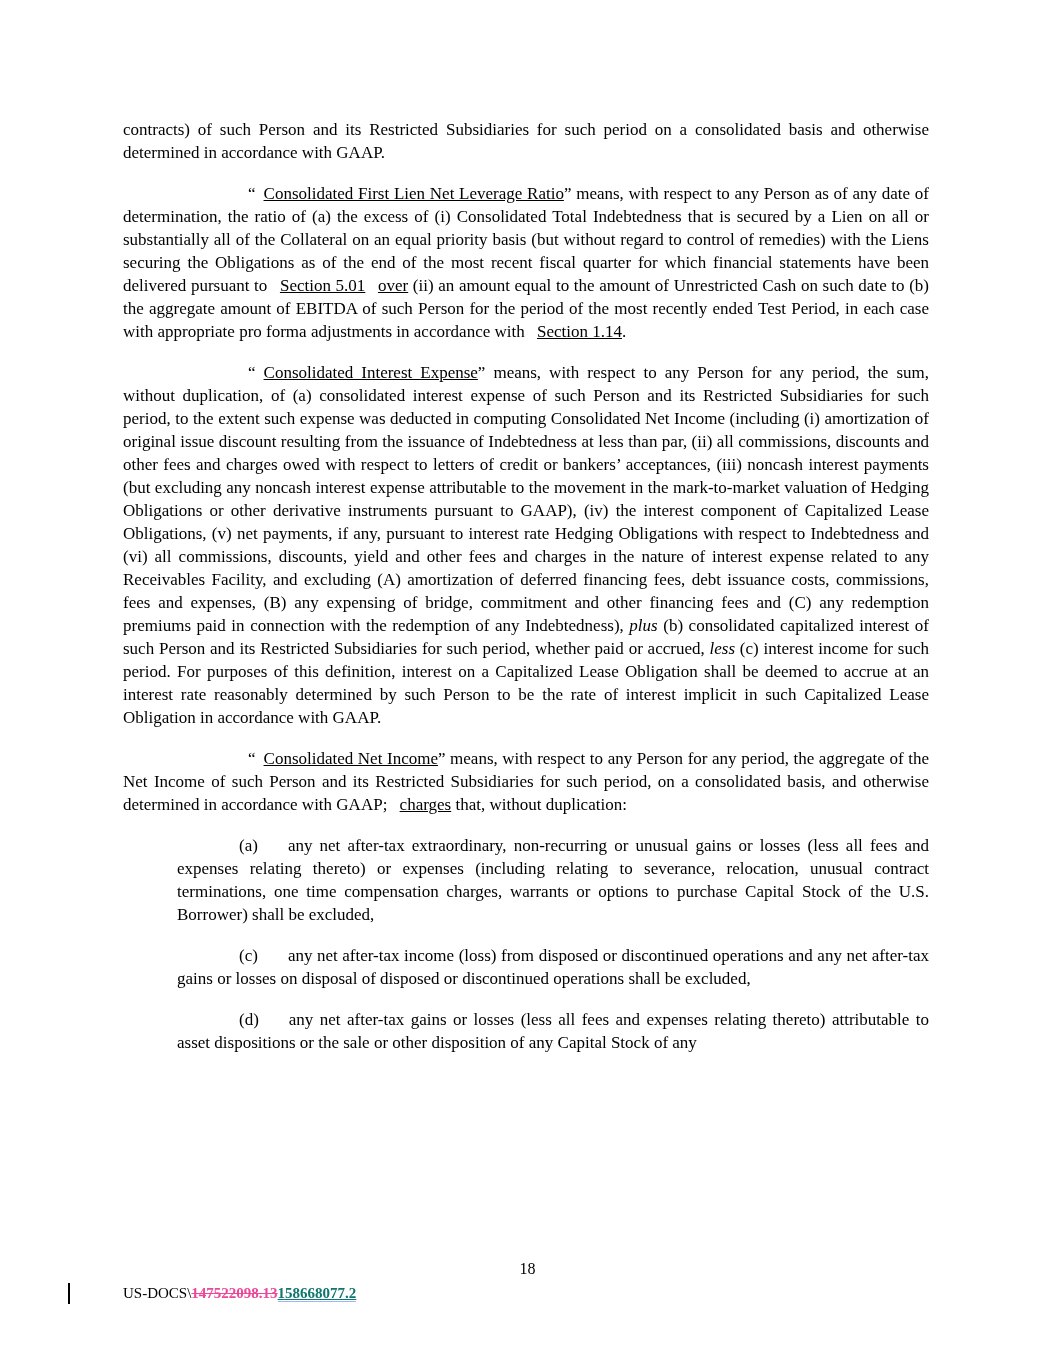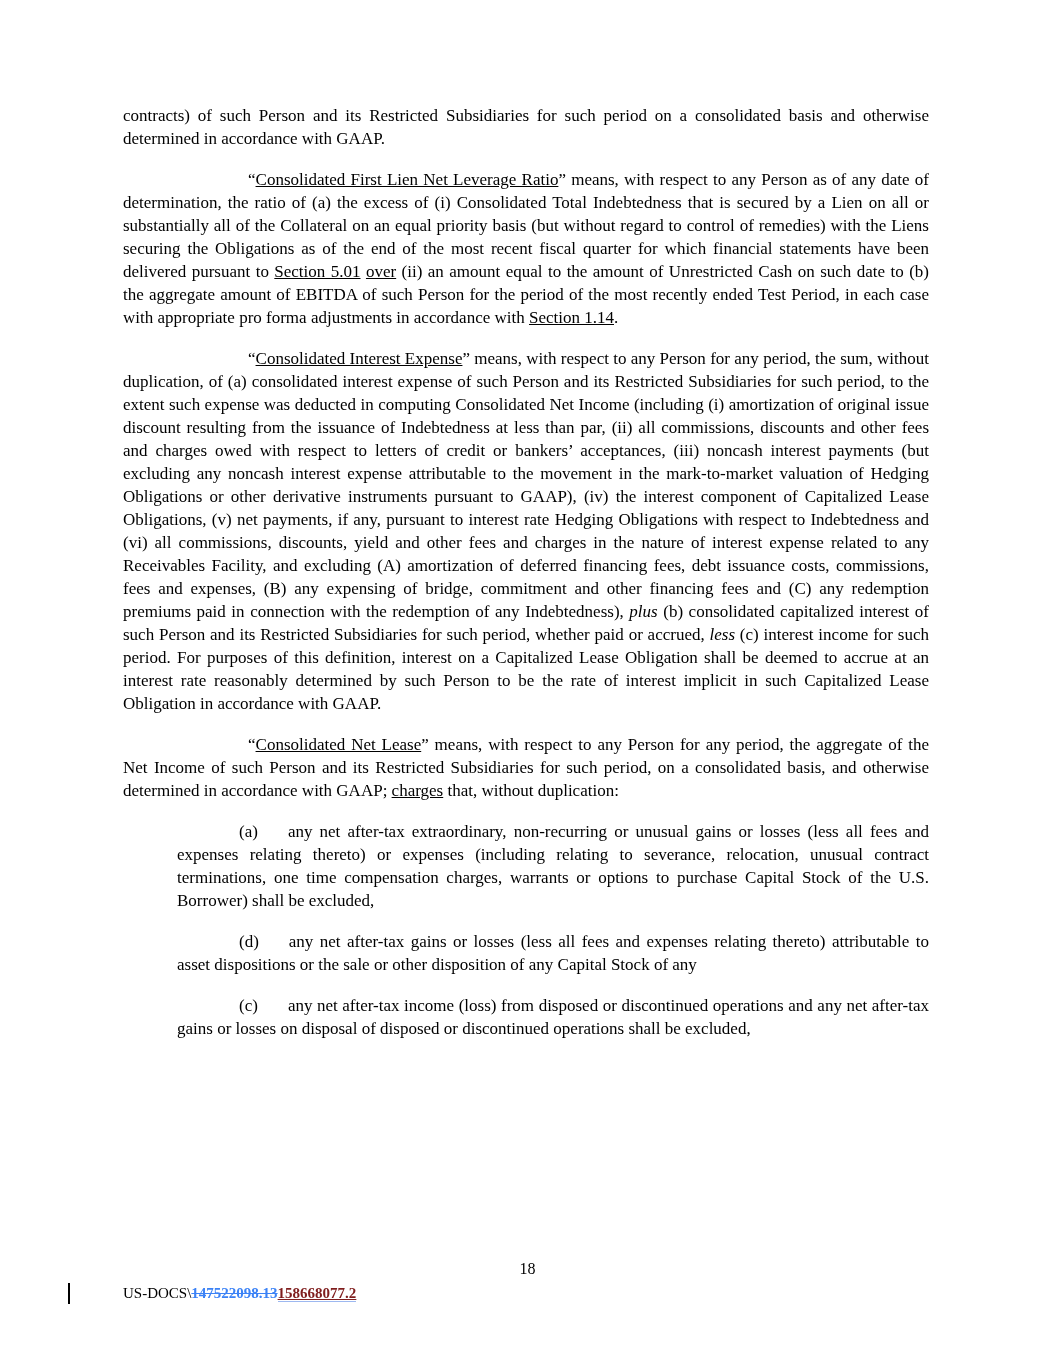--- a/index.html
+++ b/index.html
@@ -8,60 +8,60 @@
     position: relative;
     width: 1055px;
     height: 1365px;
     background: #ffffff;
     font-family: "Liberation Serif", "DejaVu Serif", serif;
     color: #000000;
     overflow: hidden;
   }
   .content {
     position: absolute;
-    top: 104px;
+    top: 118px;
     left: 123px;
     width: 806px;
   }
   p.para {
     margin: 0 0 18px 0;
     font-size: 17px;
     line-height: 23px;
     text-align: justify;
     text-justify: inter-word;
   }
   p.cont { text-indent: 0; }
   p.body { text-indent: 125px; }
   p.list { margin-left: 54px; text-indent: 62px; }
-  .u { text-decoration: underline; }
+  .u { text-decoration: underline; margin-left: 8px; }
   .i { font-style: italic; }
   .tab { display: inline-block; width: 30px; }
   .page-number {
     position: absolute;
     top: 1260px;
     left: 0;
     width: 100%;
     text-align: center;
     font-size: 16px;
     font-family: "Liberation Serif", "DejaVu Serif", serif;
   }
   .footer-id {
     position: absolute;
     top: 1285px;
     left: 123px;
     font-size: 15px;
     font-family: "Liberation Serif", "DejaVu Serif", serif;
   }
   .deleted {
-    color: #3b82f6;
+    color: #ec4899;
     font-weight: bold;
     text-decoration: line-through;
   }
   .inserted {
-    color: #7f1d1d;
+    color: #0f766e;
     font-weight: bold;
     text-decoration: underline;
     border-bottom: 1px solid #9db8f0;
   }
   .change-bar {
     position: absolute;
     top: 1283px;
     left: 68px;
     width: 2px;
     height: 21px;
@@ -70,24 +70,24 @@
 </style>
 </head>
 <body>
 
 <div class="page">
 
   <div class="content" id="doc-body">
       <p class="para cont"><span>contracts) of such Person and its Restricted Subsidiaries for such period on a consolidated basis and otherwise determined in accordance with GAAP.</span></p>
       <p class="para body"><span>“</span><span class="u">Consolidated First Lien Net Leverage Ratio</span><span>” means, with respect to any Person as of any date of determination, the ratio of (a) the excess of (i) Consolidated Total Indebtedness that is secured by a Lien on all or substantially all of the Collateral on an equal priority basis (but without regard to control of remedies) with the Liens securing the Obligations as of the end of the most recent fiscal quarter for which financial statements have been delivered pursuant to </span><span class="u">Section 5.01</span><span> </span><span class="u">over</span><span> (ii) an amount equal to the amount of Unrestricted Cash on such date to (b) the aggregate amount of EBITDA of such Person for the period of the most recently ended Test Period, in each case with appropriate pro forma adjustments in accordance with </span><span class="u">Section 1.14</span><span>.</span></p>
       <p class="para body"><span>“</span><span class="u">Consolidated Interest Expense</span><span>” means, with respect to any Person for any period, the sum, without duplication, of (a) consolidated interest expense of such Person and its Restricted Subsidiaries for such period, to the extent such expense was deducted in computing Consolidated Net Income (including (i) amortization of original issue discount resulting from the issuance of Indebtedness at less than par, (ii) all commissions, discounts and other fees and charges owed with respect to letters of credit or bankers’ acceptances, (iii) noncash interest payments (but excluding any noncash interest expense attributable to the movement in the mark-to-market valuation of Hedging Obligations or other derivative instruments pursuant to GAAP), (iv) the interest component of Capitalized Lease Obligations, (v) net payments, if any, pursuant to interest rate Hedging Obligations with respect to Indebtedness and (vi) all commissions, discounts, yield and other fees and charges in the nature of interest expense related to any Receivables Facility, and excluding (A) amortization of deferred financing fees, debt issuance costs, commissions, fees and expenses, (B) any expensing of bridge, commitment and other financing fees and (C) any redemption premiums paid in connection with the redemption of any Indebtedness), </span><span class="i">plus</span><span> (b) consolidated capitalized interest of such Person and its Restricted Subsidiaries for such period, whether paid or accrued, </span><span class="i">less</span><span> (c) interest income for such period. For purposes of this definition, interest on a Capitalized Lease Obligation shall be deemed to accrue at an interest rate reasonably determined by such Person to be the rate of interest implicit in such Capitalized Lease Obligation in accordance with GAAP.</span></p>
-      <p class="para body"><span>“</span><span class="u">Consolidated Net Lease</span><span>” means, with respect to any Person for any period, the aggregate of the Net Income of such Person and its Restricted Subsidiaries for such period, on a consolidated basis, and otherwise determined in accordance with GAAP; </span><span class="u">charges</span><span> that, without duplication:</span></p>
+      <p class="para body"><span>“</span><span class="u">Consolidated Net Income</span><span>” means, with respect to any Person for any period, the aggregate of the Net Income of such Person and its Restricted Subsidiaries for such period, on a consolidated basis, and otherwise determined in accordance with GAAP; </span><span class="u">charges</span><span> that, without duplication:</span></p>
       <p class="para list"><span>(a)</span><span class="tab"></span><span>any net after-tax extraordinary, non-recurring or unusual gains or losses (less all fees and expenses relating thereto) or expenses (including relating to severance, relocation, unusual contract terminations, one time compensation charges, warrants or options to purchase Capital Stock of the U.S. Borrower) shall be excluded,</span></p>
+      <p class="para list"><span>(c)</span><span class="tab"></span><span>any net after-tax income (loss) from disposed or discontinued operations and any net after-tax gains or losses on disposal of disposed or discontinued operations shall be excluded,</span></p>
       <p class="para list"><span>(d)</span><span class="tab"></span><span>any net after-tax gains or losses (less all fees and expenses relating thereto) attributable to asset dispositions or the sale or other disposition of any Capital Stock of any</span></p>
-      <p class="para list"><span>(c)</span><span class="tab"></span><span>any net after-tax income (loss) from disposed or discontinued operations and any net after-tax gains or losses on disposal of disposed or discontinued operations shall be excluded,</span></p>
     </div>
 
   <div class="page-number">18</div>
 
   <span class="change-bar"></span>
 
   <div class="footer-id"><span>US-DOCS\</span><span class="deleted">147522098.13</span><span class="inserted">158668077.2</span></div>
 
 </div>
 

